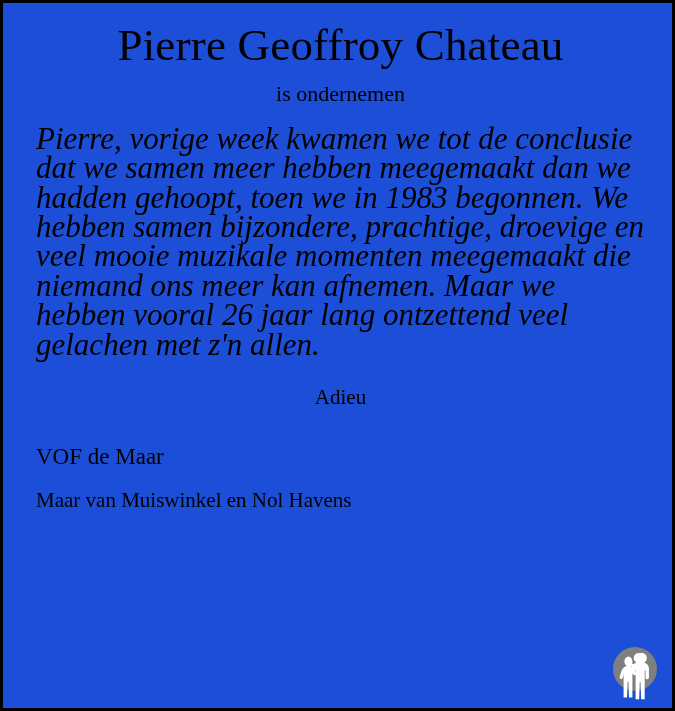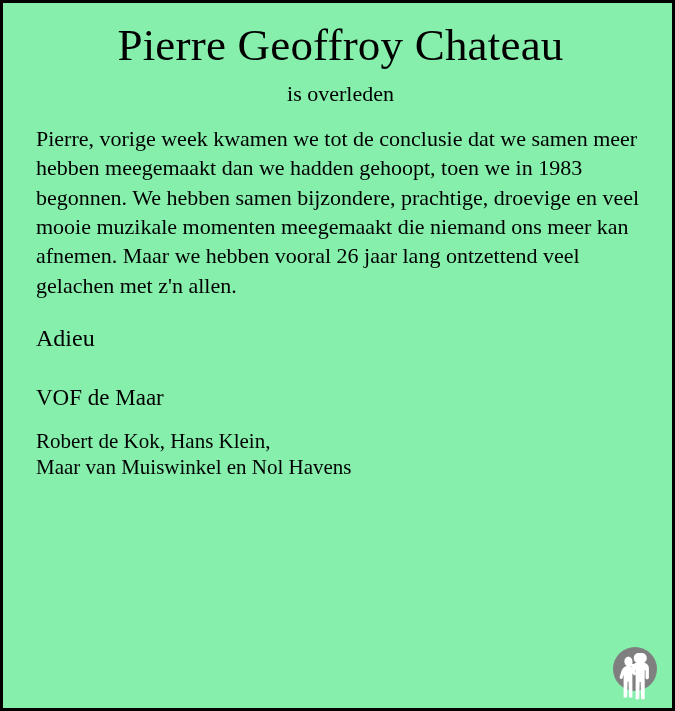--- a/index.html
+++ b/index.html
@@ -9,21 +9,21 @@
   }
   body {
     font-family: "Liberation Serif", "DejaVu Serif", serif;
     -webkit-font-smoothing: antialiased;
   }
   .obituary-card {
     position: relative;
     width: 675px;
     height: 711px;
     box-sizing: border-box;
-    background: #86efac;
+    background: #1d4ed8;
     border: 3px solid #000000;
     overflow: hidden;
   }
   .inner {
     position: absolute;
     left: 0;
     top: 0;
     width: 675px;
     height: 711px;
     box-sizing: border-box;
@@ -46,40 +46,41 @@
     padding-top: 12px;
     font-size: 22px;
     font-weight: 400;
     line-height: 1.1;
     text-align: center;
     color: #000000;
   }
   .message-body {
     margin: 0;
     padding-top: 18px;
-    font-size: 22px;
+    font-size: 31px;
     line-height: 29.4px;
     text-align: justify;
     text-justify: inter-word;
     color: #000000;
     hyphens: none;
+    font-style: italic;
   }
   .message-body p {
     margin: 0;
     text-align: justify;
   }
   .message-body p:last-child {
     text-align: left;
   }
   .farewell {
     margin: 0;
     padding-top: 24px;
-    font-size: 24px;
+    font-size: 21px;
     line-height: 28px;
-    text-align: left;
+    text-align: center;
     color: #000000;
   }
   .group-name {
     margin: 0;
     padding-top: 32px;
     font-size: 23px;
     line-height: 28px;
     text-align: left;
     color: #000000;
   }
@@ -109,32 +110,31 @@
   }
 </style>
 </head>
 <body>
 
 <div class="obituary-card">
   <div class="inner">
 
     <h1 class="deceased-name">Pierre Geoffroy Chateau</h1>
 
-    <div class="deceased-status">is overleden</div>
+    <div class="deceased-status">is ondernemen</div>
 
     <div class="message-body">
       <p class="para-1">Pierre, vorige week kwamen we tot de conclusie dat we samen meer hebben meegemaakt dan we hadden gehoopt, toen we in 1983 begonnen. We hebben samen bijzondere, prachtige, droevige en veel mooie muzikale momenten meegemaakt die niemand ons meer kan afnemen. Maar we hebben vooral 26 jaar lang ontzettend veel gelachen met z'n allen.</p>
     </div>
 
     <div class="farewell">Adieu</div>
 
     <div class="group-name">VOF de Maar</div>
 
     <div class="signatories">
-      <span class="sig-line">Robert de Kok, Hans Klein,</span>
       <span class="sig-line">Maar van Muiswinkel en Nol Havens</span>
     </div>
 
   </div>
 
   <div class="brand-logo">
     <svg viewBox="0 0 52 56" xmlns="http://www.w3.org/2000/svg" aria-hidden="true">
       <circle cx="26" cy="25" r="22" fill="#7f7f7f"></circle>
 
       <path d="M18.5 12.5 c3.1 0 5.0 2.2 5.0 5.0 c0 2.1 -1.1 3.9 -2.7 4.7 c2.9 0.6 4.9 2.4 5.6 4.9 l0.6 2.2 c0.3 1.1 -0.4 2.0 -1.4 2.0 c-0.8 0 -1.4 -0.5 -1.6 -1.3 l-0.6 -2.2 l0 25.6 l-3.4 0 l-0.5 -16.0 l-0.9 0 l-0.5 16.0 l-3.5 0 l0 -22.6 l-0.9 3.0 c-0.3 1.0 -1.1 1.5 -2.0 1.2 c-0.9 -0.3 -1.3 -1.2 -1.0 -2.2 l1.7 -5.6 c0.9 -2.9 2.9 -4.6 5.6 -5.1 c-1.6 -0.9 -2.6 -2.6 -2.6 -4.6 c0 -2.8 1.9 -5.0 4.6 -5.0 z" fill="#ffffff"></path>

